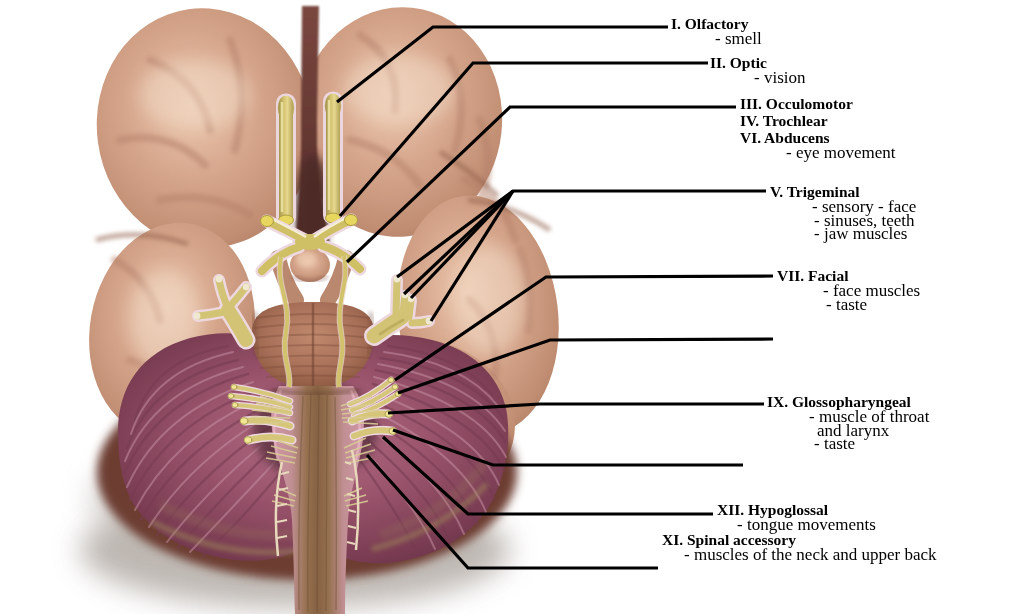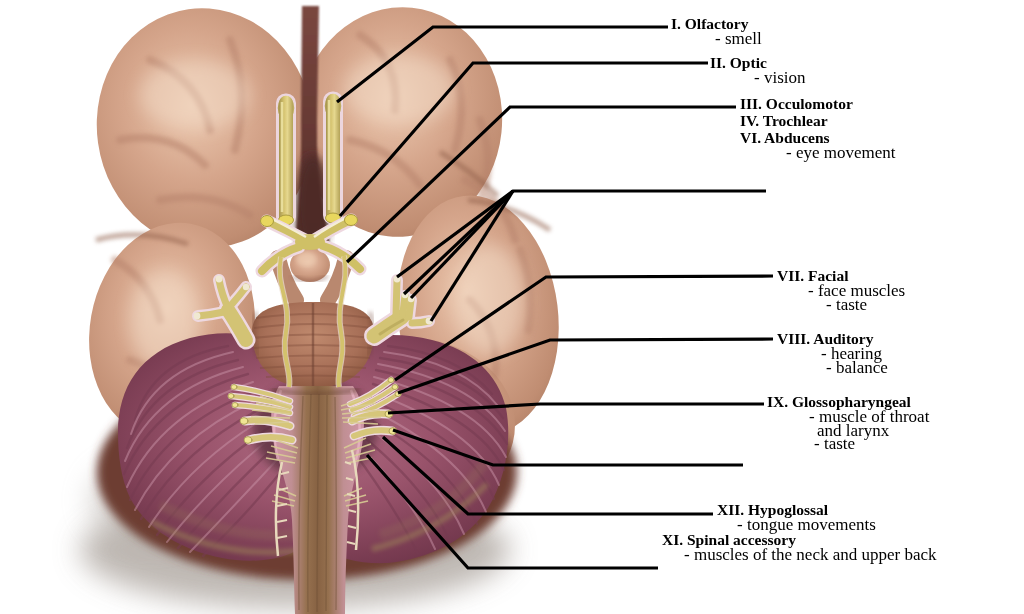--- a/index.html
+++ b/index.html
@@ -415,29 +415,30 @@
 <div class="lbl" style="left:710px;top:54px">
   <div class="t">II. Optic</div>
   <div class="s" style="margin-left:44px">- vision</div>
 </div>
 <div class="lbl" style="left:740px;top:95px">
   <div class="t">III. Occulomotor</div>
   <div class="t">IV. Trochlear</div>
   <div class="t">VI. Abducens</div>
   <div class="s" style="margin-left:46px">- eye movement</div>
 </div>
+<div class="lbl" style="left:770px;top:183px">
+  <div class="t">V. Trigeminal</div>
+  <div class="s" style="margin-left:42px">- sensory - face</div>
+  <div class="s" style="margin-left:44px">- sinuses, teeth</div>
+  <div class="s" style="margin-left:44px">- jaw muscles</div>
+</div>
 <div class="lbl" style="left:777px;top:267px">
   <div class="t">VII. Facial</div>
-  <div class="s" style="margin-left:31px">- face muscles</div>
+  <div class="s" style="margin-left:46px">- face muscles</div>
   <div class="s" style="margin-left:49px">- taste</div>
-</div>
-<div class="lbl" style="left:777px;top:330px">
-  <div class="t">VIII. Auditory</div>
-  <div class="s" style="margin-left:44px">- hearing</div>
-  <div class="s" style="margin-left:49px">- balance</div>
 </div>
 <div class="lbl" style="left:767px;top:393px">
   <div class="t">IX. Glossopharyngeal</div>
   <div class="s" style="margin-left:42px">- muscle of throat</div>
   <div class="s" style="margin-left:50px">and larynx</div>
   <div class="s" style="margin-left:47px">- taste</div>
 </div>
 <div class="lbl" style="left:717px;top:501px">
   <div class="t">XII. Hypoglossal</div>
   <div class="s" style="margin-left:20px">- tongue movements</div>

